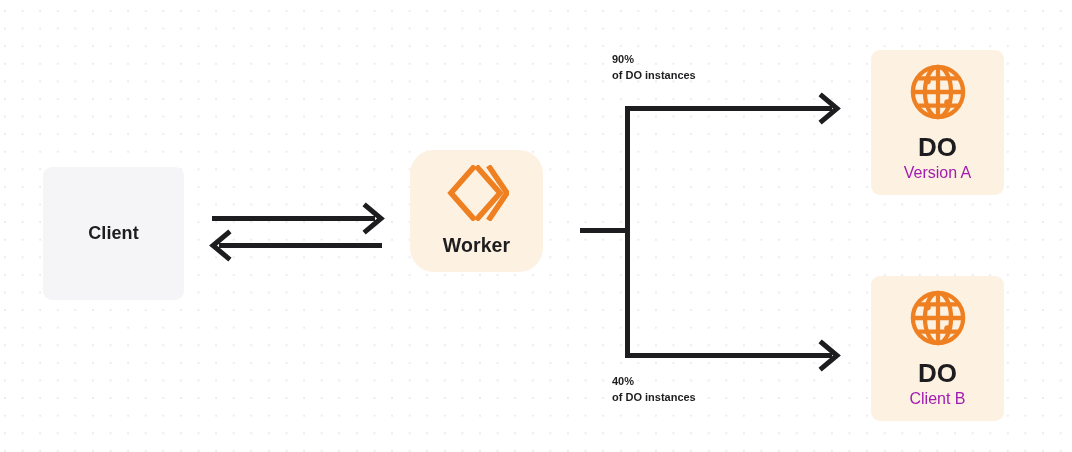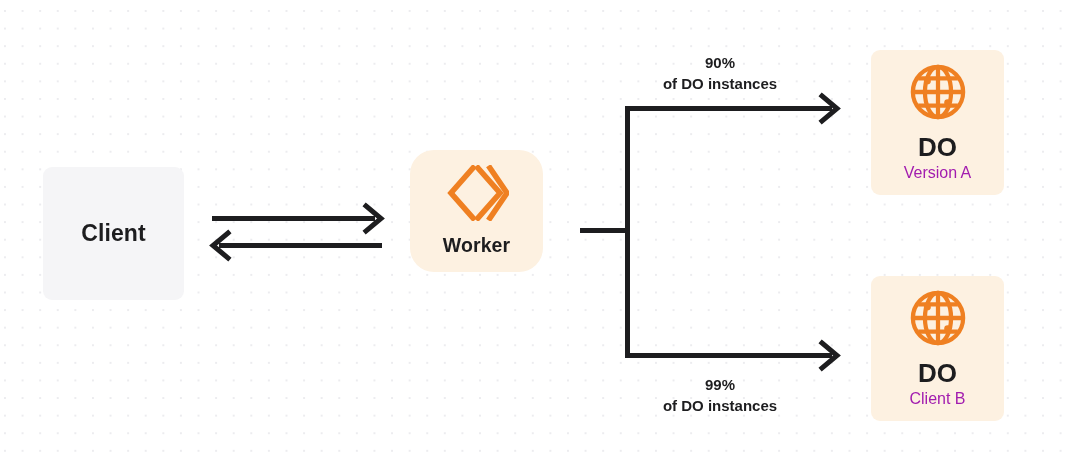--- a/index.html
+++ b/index.html
@@ -52,21 +52,21 @@
     background: #fdf1e1;
   }
 
   .node-title {
     font-size: 19px;
     font-weight: 700;
     color: #1d1d1f;
     letter-spacing: 0.1px;
     line-height: 1.1;
   }
-  .node-title-client { font-size: 23px; }
+  .node-title-client { font-size: 18px; }
   .node-title-worker { font-size: 19.5px; margin-top: 14px; }
   .node-title-do { font-size: 26px; margin-top: 12px; }
   .node-sub {
     font-size: 16px;
     font-weight: 400;
     color: #a21caf;
     margin-top: 3px;
     line-height: 1.15;
   }
 
@@ -78,22 +78,22 @@
     position: absolute;
     left: 0; top: 0;
     width: 1072px; height: 452px;
     pointer-events: none;
     overflow: visible;
   }
 
   
   .edge-label {
     position: absolute;
-    text-align: center;
-    font-size: 15px;
+    text-align: left;
+    font-size: 11px;
     font-weight: 700;
     color: #1d1d1f;
     line-height: 1.42;
     white-space: nowrap;
   }
   .edge-label .l1 { display: block; }
   .edge-label .l2 { display: block; }
   .label-top    { left: 612px; top: 52px;  width: 216px; }
   .label-bottom { left: 612px; top: 374px; width: 216px; }
 </style>
@@ -178,17 +178,17 @@
     <span class="node-title node-title-do">DO</span>
     <span class="node-sub">Client B</span>
   </div>
 
   <div class="edge-label label-top">
     <span class="l1">90%</span>
     <span class="l2">of DO instances</span>
   </div>
 
   <div class="edge-label label-bottom">
-    <span class="l1">99%</span>
+    <span class="l1">40%</span>
     <span class="l2">of DO instances</span>
   </div>
 
 </div>
 
 </body></html>

